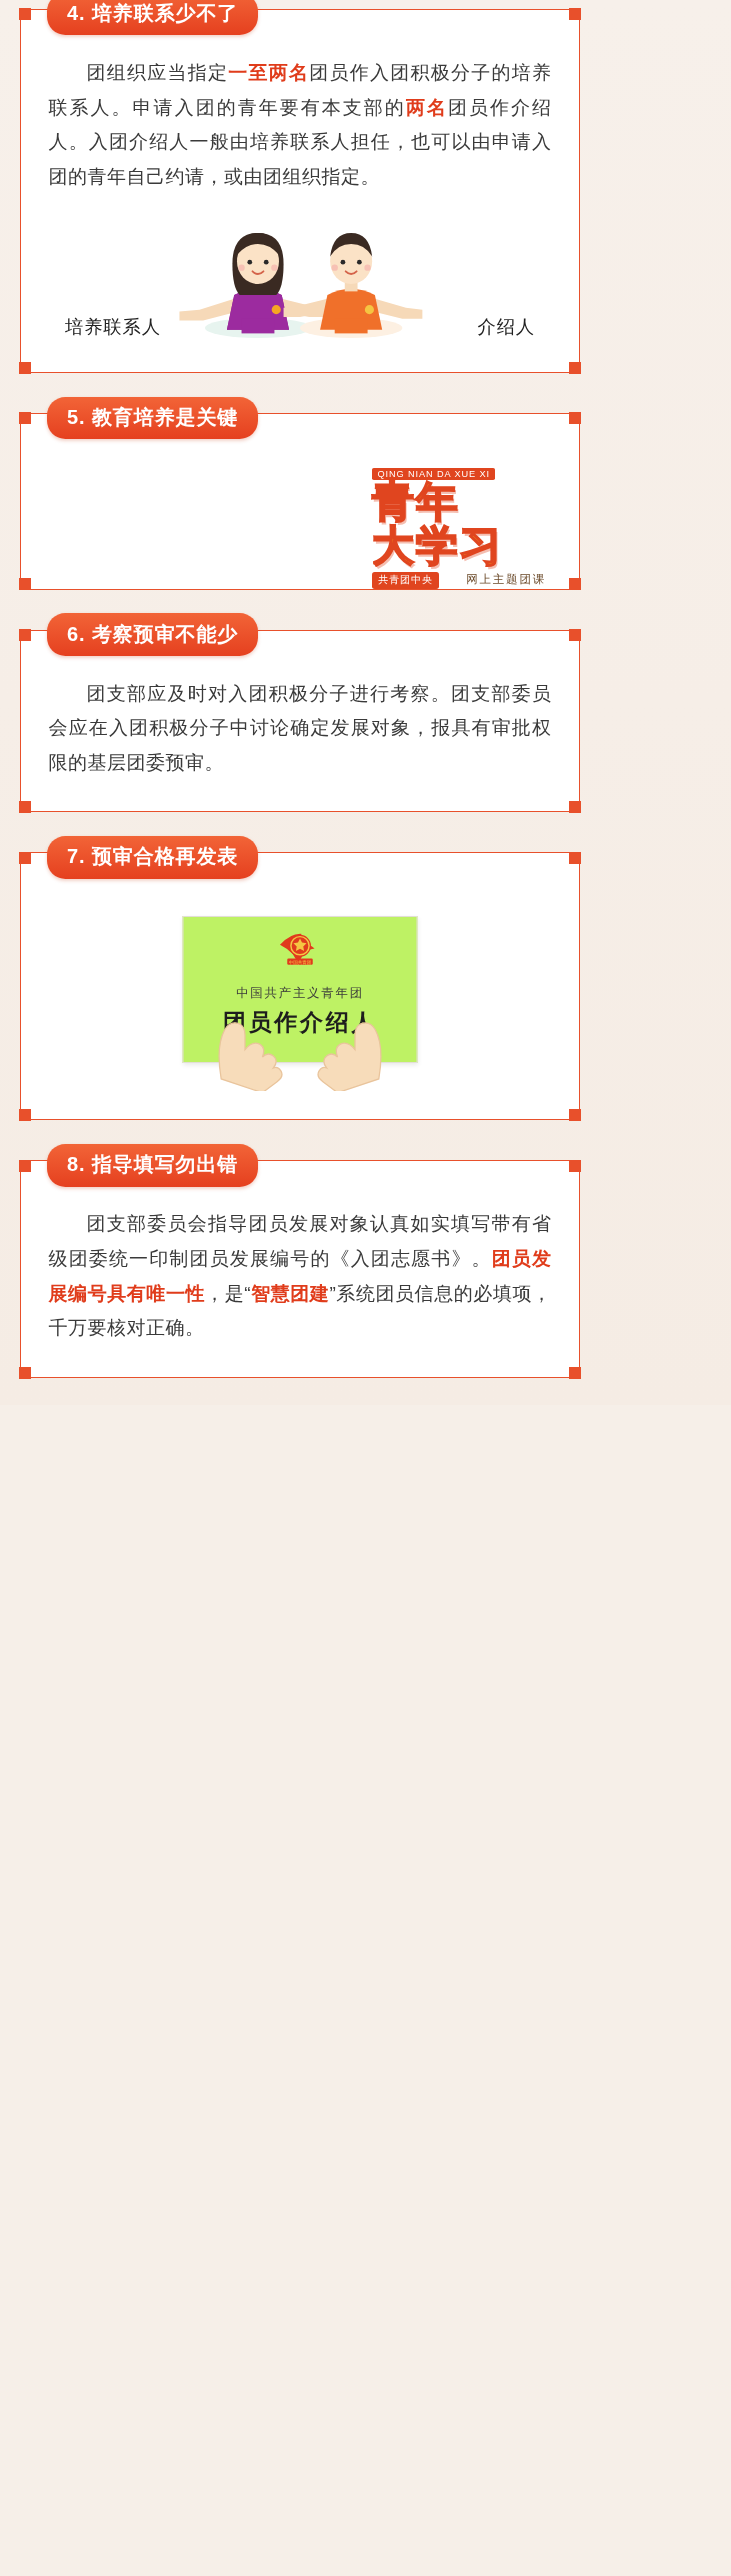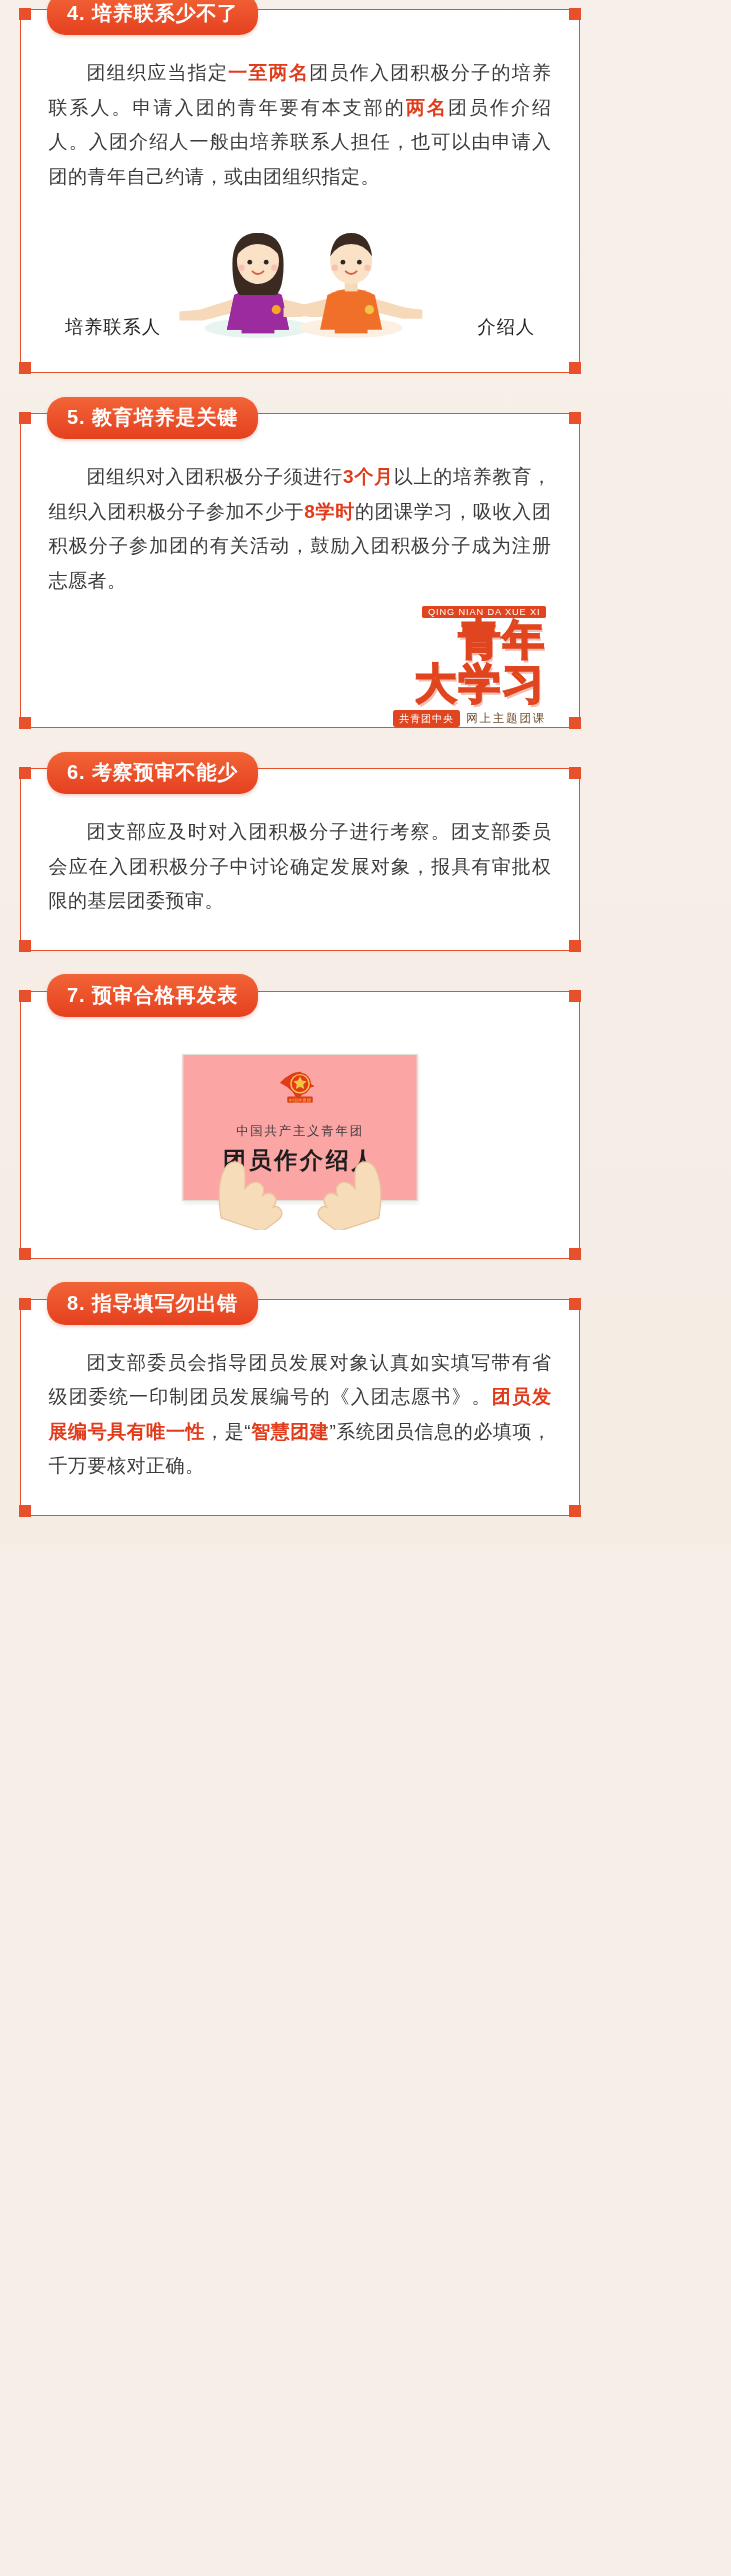--- a/index.html
+++ b/index.html
@@ -150,21 +150,21 @@
   .book-wrap {
     position: absolute;
     left: 50%; top: 0;
     transform: translateX(-50%);
     width: 275px; height: 179px;
   }
   .booklet {
     position: absolute;
     left: 20px; top: 3.7px;
     width: 235px; height: 147px;
-    background: #fca5a5;
+    background: #bef264;
     border: 0.9px solid #e3ded6;
     box-shadow: 0 1.8px 4.6px rgba(0,0,0,.09);
     text-align: center;
     padding-top: 13px;
   }
   .book-org {
     font-size: 12.4px;
     color: #3a3a3a;
     letter-spacing: 1.8px;
     margin-top: 5.5px;
@@ -245,35 +245,32 @@
   <div class="card">
     <span class="corner tl"></span>
     <span class="corner tr"></span>
     <span class="corner bl"></span>
     <span class="corner br"></span>
 
     <div class="pill-wrap">
       <span class="pill">5. 教育培养是关键</span>
     </div>
 
-    <p class="body-text">
-      <span>团组织对入团积极分子须进行</span><span class="em">3个月</span><span>以上的培养教育，组织入团积极分子参加不少于</span><span class="em">8学时</span><span>的团课学习，吸收入团积极分子参加团的有关活动，鼓励入团积极分子成为注册志愿者。</span>
-    </p>
 
     <div class="illus-logo">
       <div class="logo-box">
-        <div style="position:absolute;right:0;top:0;text-align:right;">
+        <div style="position:absolute;right:0;top:0;">
           <div>
             <span class="logo-en">QING NIAN DA XUE XI</span>
           </div>
           <div class="logo-cn">青年</div>
           <div class="logo-cn">大学习</div>
           <div class="logo-sub">
             <span class="logo-badge">共青团中央</span>
-            <span style="margin-left:1px;">网上主题团课</span>
+            <span style="margin-left:22px;">网上主题团课</span>
           </div>
         </div>
       </div>
     </div>
   </div>
 
   <div class="card" style="padding-bottom:31px;">
     <span class="corner tl"></span>
     <span class="corner tr"></span>
     <span class="corner bl"></span>

